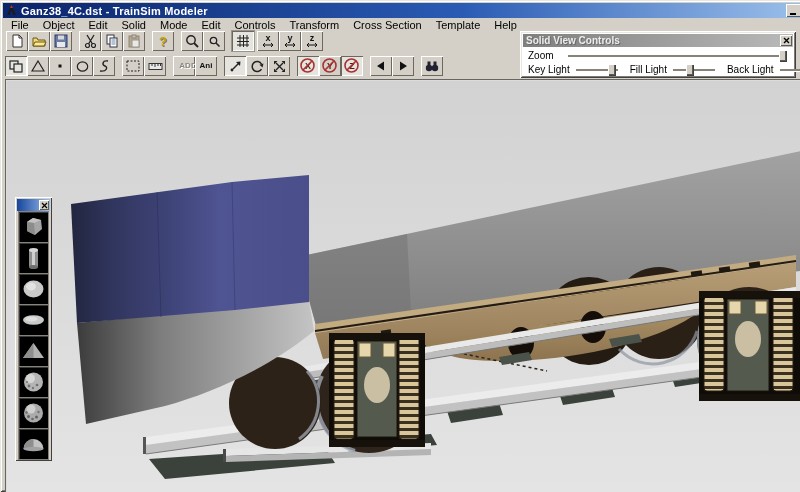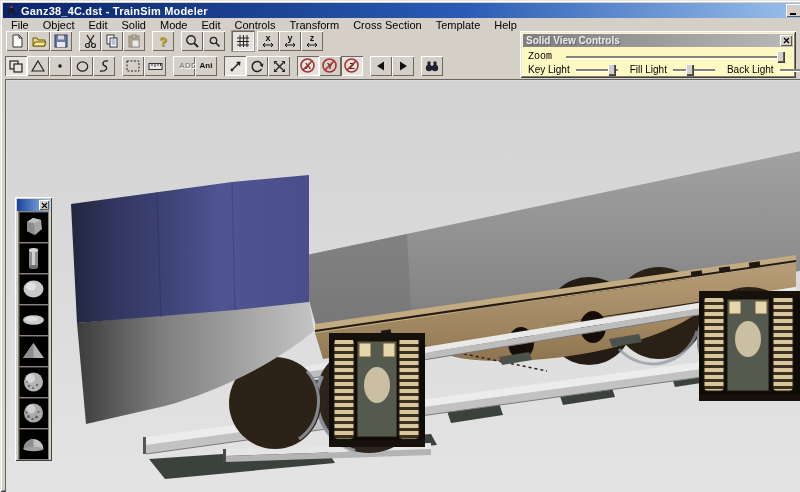--- a/index.html
+++ b/index.html
@@ -30,28 +30,28 @@
   .gap{width:7px;flex:0 0 auto;}
   .sgap{width:3px;flex:0 0 auto;}
   .txtic{font-size:8px;font-weight:bold;color:#111;line-height:8px;}
   .txtic.dis{color:#8a867e;text-shadow:1px 1px #fff;margin-left:8px;}
   .axisbtn{display:flex;flex-direction:column;align-items:center;justify-content:center;}
   .axisbtn .ltr{font-size:9px;font-weight:bold;line-height:7px;color:#111;}
   .lockbtn .ltr{font-size:9px;font-weight:bold;color:#5c1a1a;}
   .lockbtn svg{position:absolute;left:2px;top:1px;}
   .help-glyph{color:#c8a000;font-weight:bold;font-size:13px;text-shadow:1px 1px #807c74;}
   
-  .svc{position:absolute;left:520px;top:31px;width:276px;height:47px;background:#fef9c3;
+  .svc{position:absolute;left:520px;top:31px;width:276px;height:47px;background:#ffffff;
     box-shadow:inset 1px 1px #fff, inset -1px -1px #404040, inset 2px 2px #e8e6e0, inset -2px -2px #807c74;}
   .svc-title{position:absolute;left:3px;top:3px;right:3px;height:13px;
     background:linear-gradient(90deg,#7f7f7f,#b9b9b9);color:#ececec;font-size:10px;font-weight:bold;
     display:flex;align-items:center;padding-left:3px;text-shadow:1px 1px #6a6a6a;}
   .svc-close{position:absolute;right:1px;top:1px;width:12px;height:11px;background:#d4d0c8;
     box-shadow:inset 1px 1px #fff, inset -1px -1px #5f5b53;display:flex;align-items:center;justify-content:center;}
-  .svc-row1{position:absolute;left:8px;top:19px;right:8px;height:12px;display:flex;align-items:flex-end;font-size:10px;color:#000;font-family:Liberation Mono, monospace;}
+  .svc-row1{position:absolute;left:8px;top:19px;right:8px;height:12px;display:flex;align-items:flex-start;font-size:10px;color:#000;}
   .svc-row2{position:absolute;left:8px;top:33px;right:8px;height:12px;display:flex;align-items:flex-start;font-size:10px;color:#000;}
   .svc-label{flex:0 0 auto;margin-right:6px;}
   .slider{position:relative;height:11px;flex:0 0 auto;}
   .slider .track{position:absolute;left:0;right:0;top:5px;height:2px;background:#87837b;border-bottom:1px solid #fff;}
   .slider .thumb{position:absolute;top:0;width:7px;height:11px;background:#d4d0c8;
     box-shadow:inset 1px 1px #fff, inset -1px -1px #5f5b53, 1px 1px 0 #404040;}
   
   .viewport{position:absolute;left:5px;top:79px;width:795px;height:413px;
     border-left:1px solid #66655f;border-top:1px solid #66655f;background:#dcdcdc;}
   .scene{position:absolute;left:1px;top:1px;width:794px;height:412px;display:block;}

